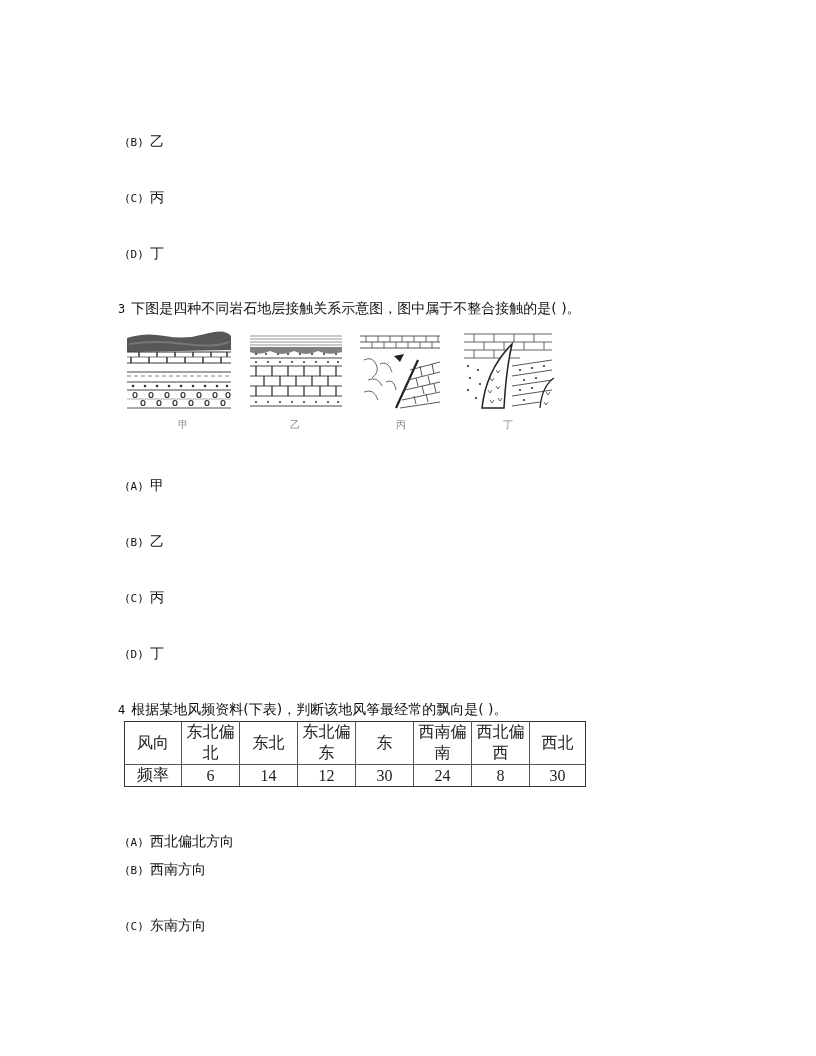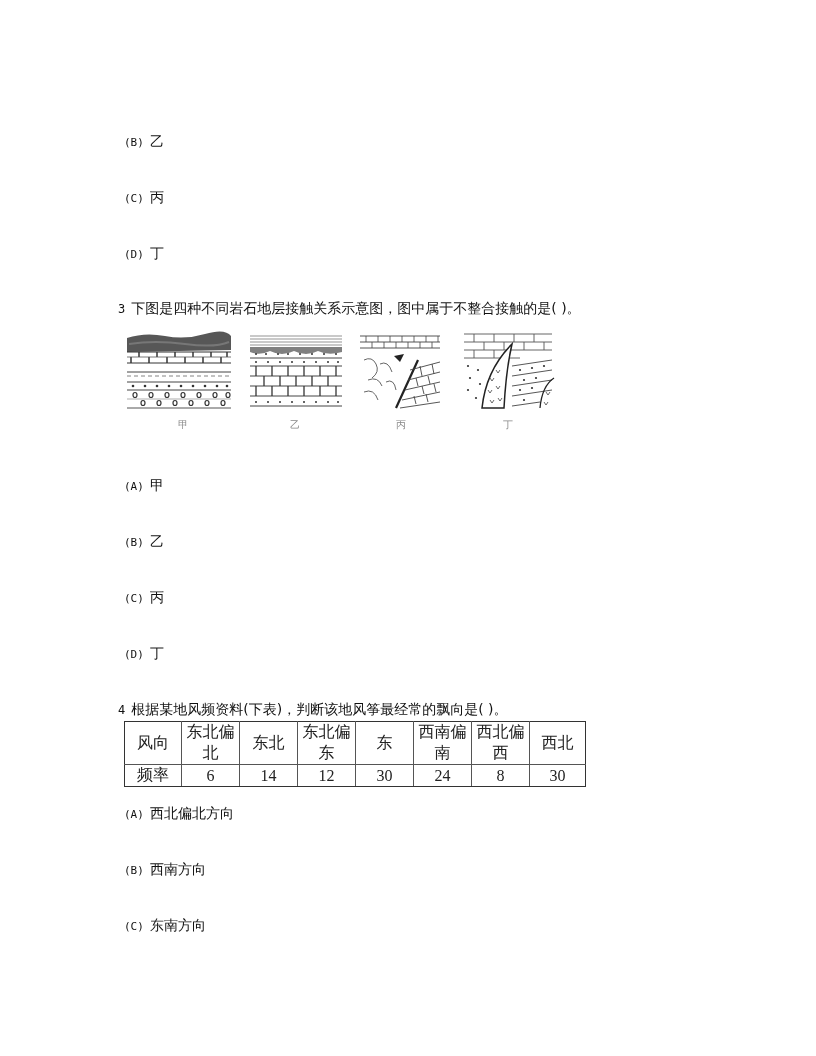--- a/index.html
+++ b/index.html
@@ -375,21 +375,21 @@
     <td>14</td>
     <td>12</td>
     <td>30</td>
     <td>24</td>
     <td>8</td>
     <td>30</td>
   </tr>
 </tbody>
   </table>
 
-<div class="line" style="top:801px">
+<div class="line" style="top:829px">
   <span class="opt-letter">(A)</span><span>西北偏北方向</span>
 </div>
 <div class="line" style="top:857px">
   <span class="opt-letter">(B)</span><span>西南方向</span>
 </div>
 <div class="line" style="top:913px">
   <span class="opt-letter">(C)</span><span>东南方向</span>
 </div>
 
 </body></html>

